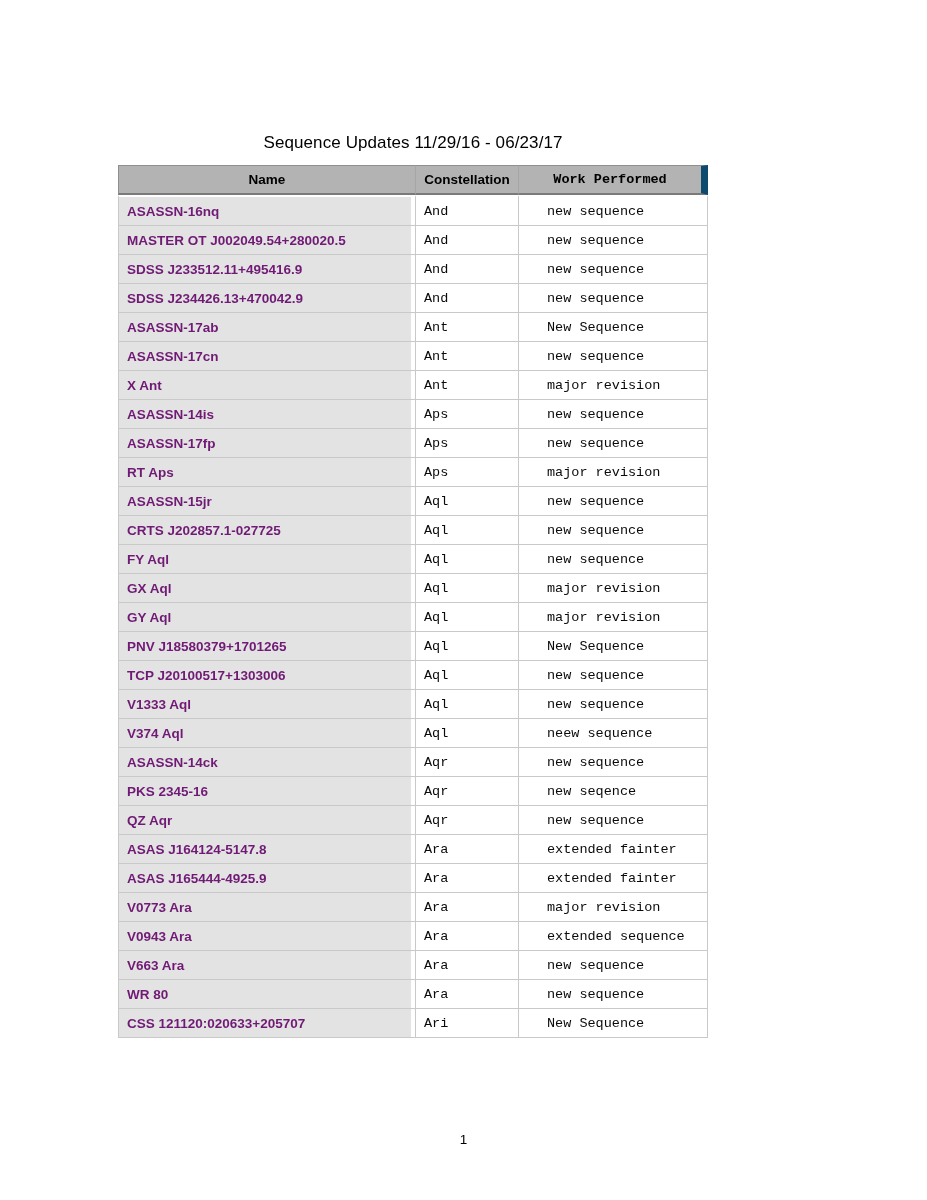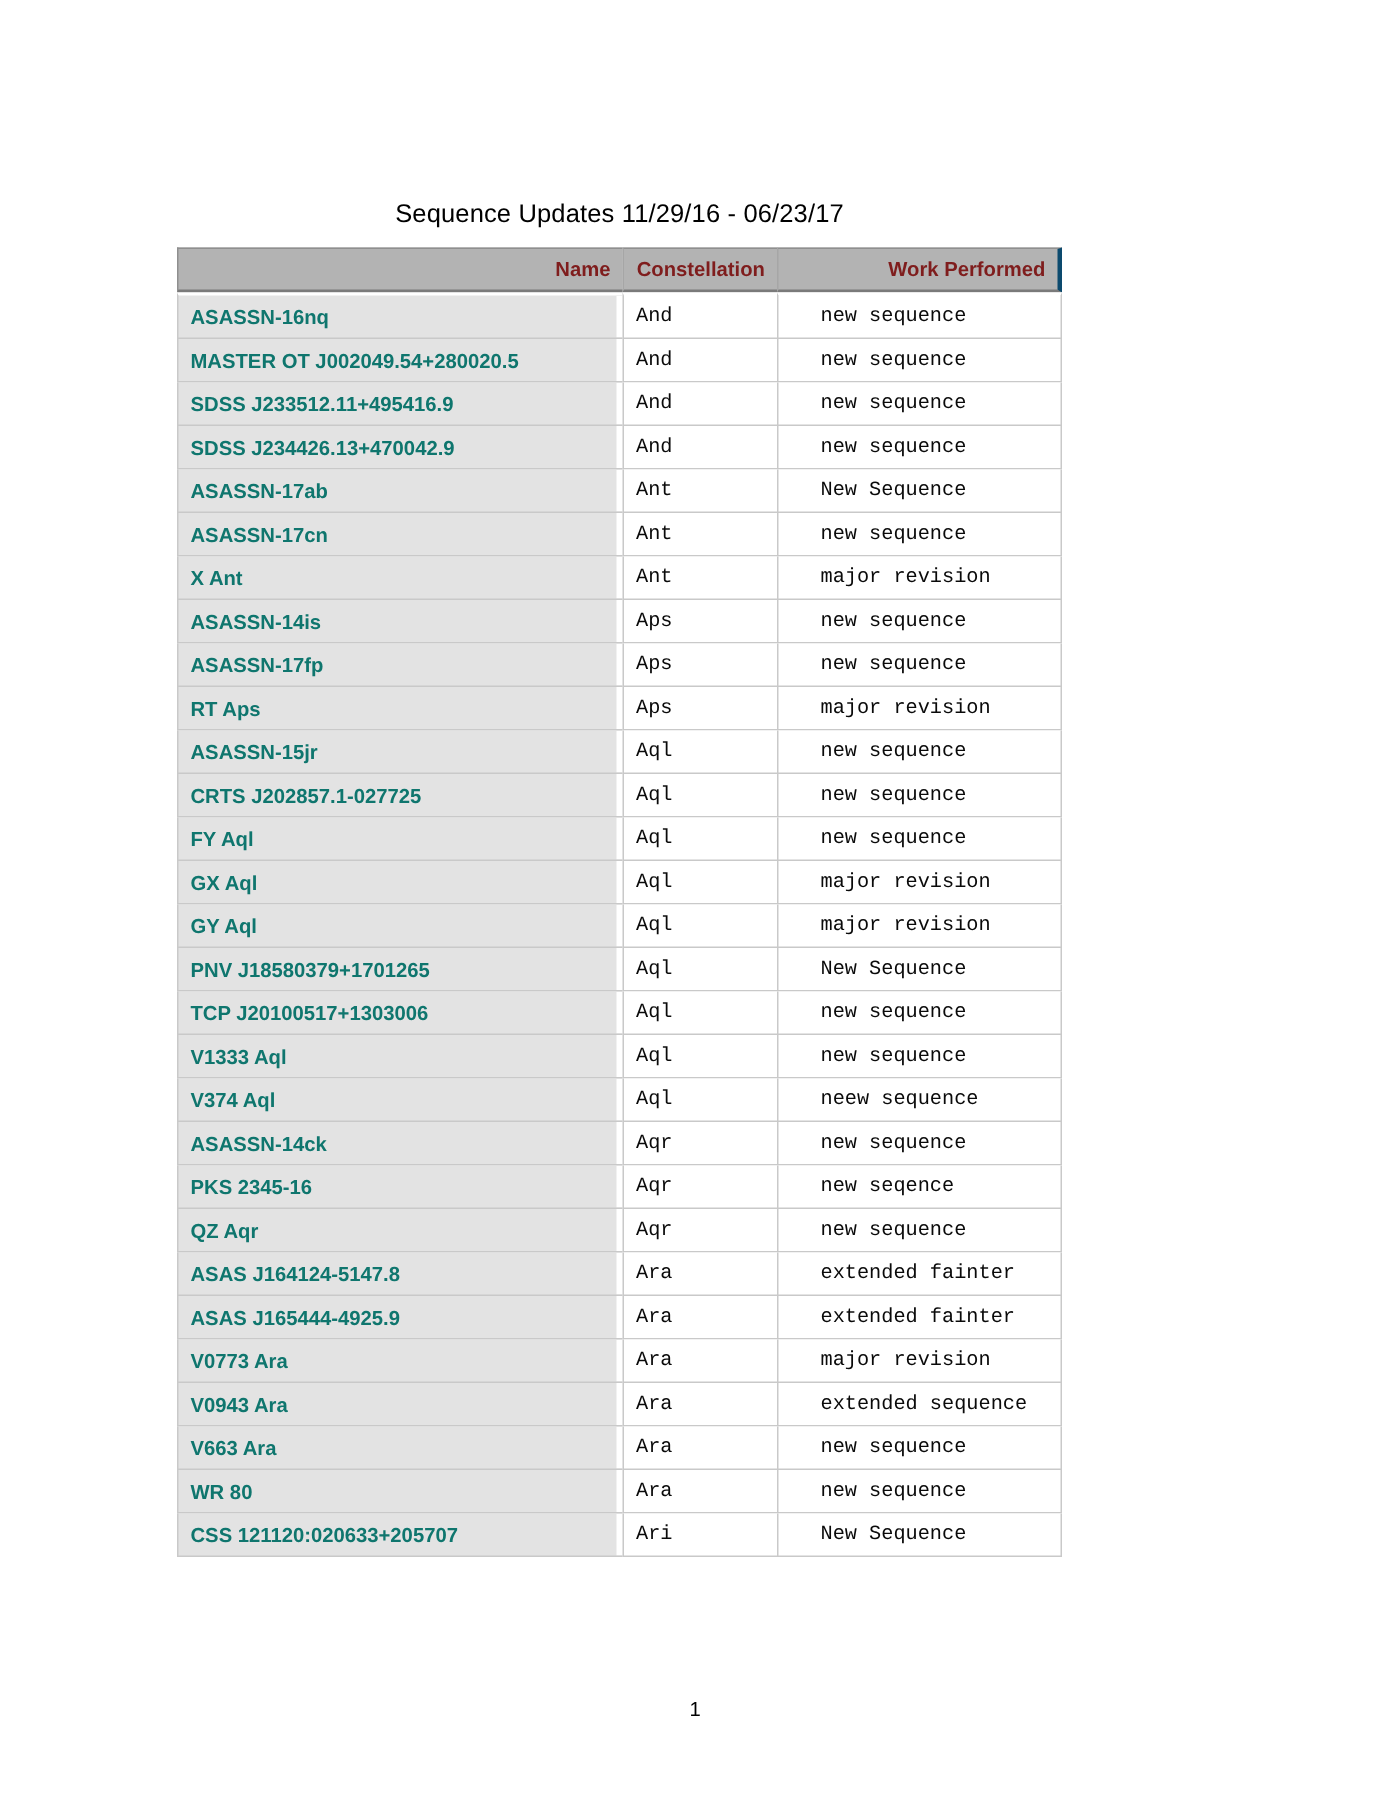--- a/index.html
+++ b/index.html
@@ -44,28 +44,28 @@
   }
   col.c-name  { width: 297px; }
   col.c-const { width: 103px; }
   col.c-work  { width: 190px; }
 
   th {
     background: #b3b3b3;
     font-weight: 700;
     font-size: 13.5px;
     line-height: 19px;
-    text-align: right;
+    text-align: center;
     padding: 4px 8px;
     border-top: 1px solid #8f8f8f;
     border-bottom: 2px solid #7a7a7a;
-    color: #7f1d1d;
+    color: #000000;
   }
   th:first-child { border-left: 1px solid #8f8f8f; }
-  th:last-child  { border-right: 3px solid #0c4a6e; }
+  th:last-child  { border-right: 7px solid #0c4a6e; font-family: Liberation Mono, monospace; }
   th + th        { border-left: 1px solid #a6a6a6; }
 
   td {
     font-size: 13.5px;
     line-height: 19px;
     padding: 4.5px 8px;
     background: #ffffff;
     border-bottom: 1px solid #c9c9c9;
     color: #0a0a0a;
     white-space: nowrap;
@@ -73,21 +73,21 @@
   }
   td:first-child { border-left: 1px solid #c9c9c9; }
   td:last-child  { border-right: 1px solid #c9c9c9; padding-left: 28px; }
   td + td        { border-left: 1px solid #c9c9c9; font-family: Liberation Mono, monospace; }
   tbody tr:first-child td { border-top: 2px solid #ffffff; }
 
   td.cell-name {
     background: #e3e3e3;
     font-weight: 700;
     box-shadow: inset -4px 0 0 #ffffff;
-    color: #0f766e;
+    color: #701a75;
   }
 
   .page-number {
     position: absolute;
     top: 1131px;
     left: 0;
     width: 927px;
     text-align: center;
     font-size: 13.5px;
     line-height: 17px;

